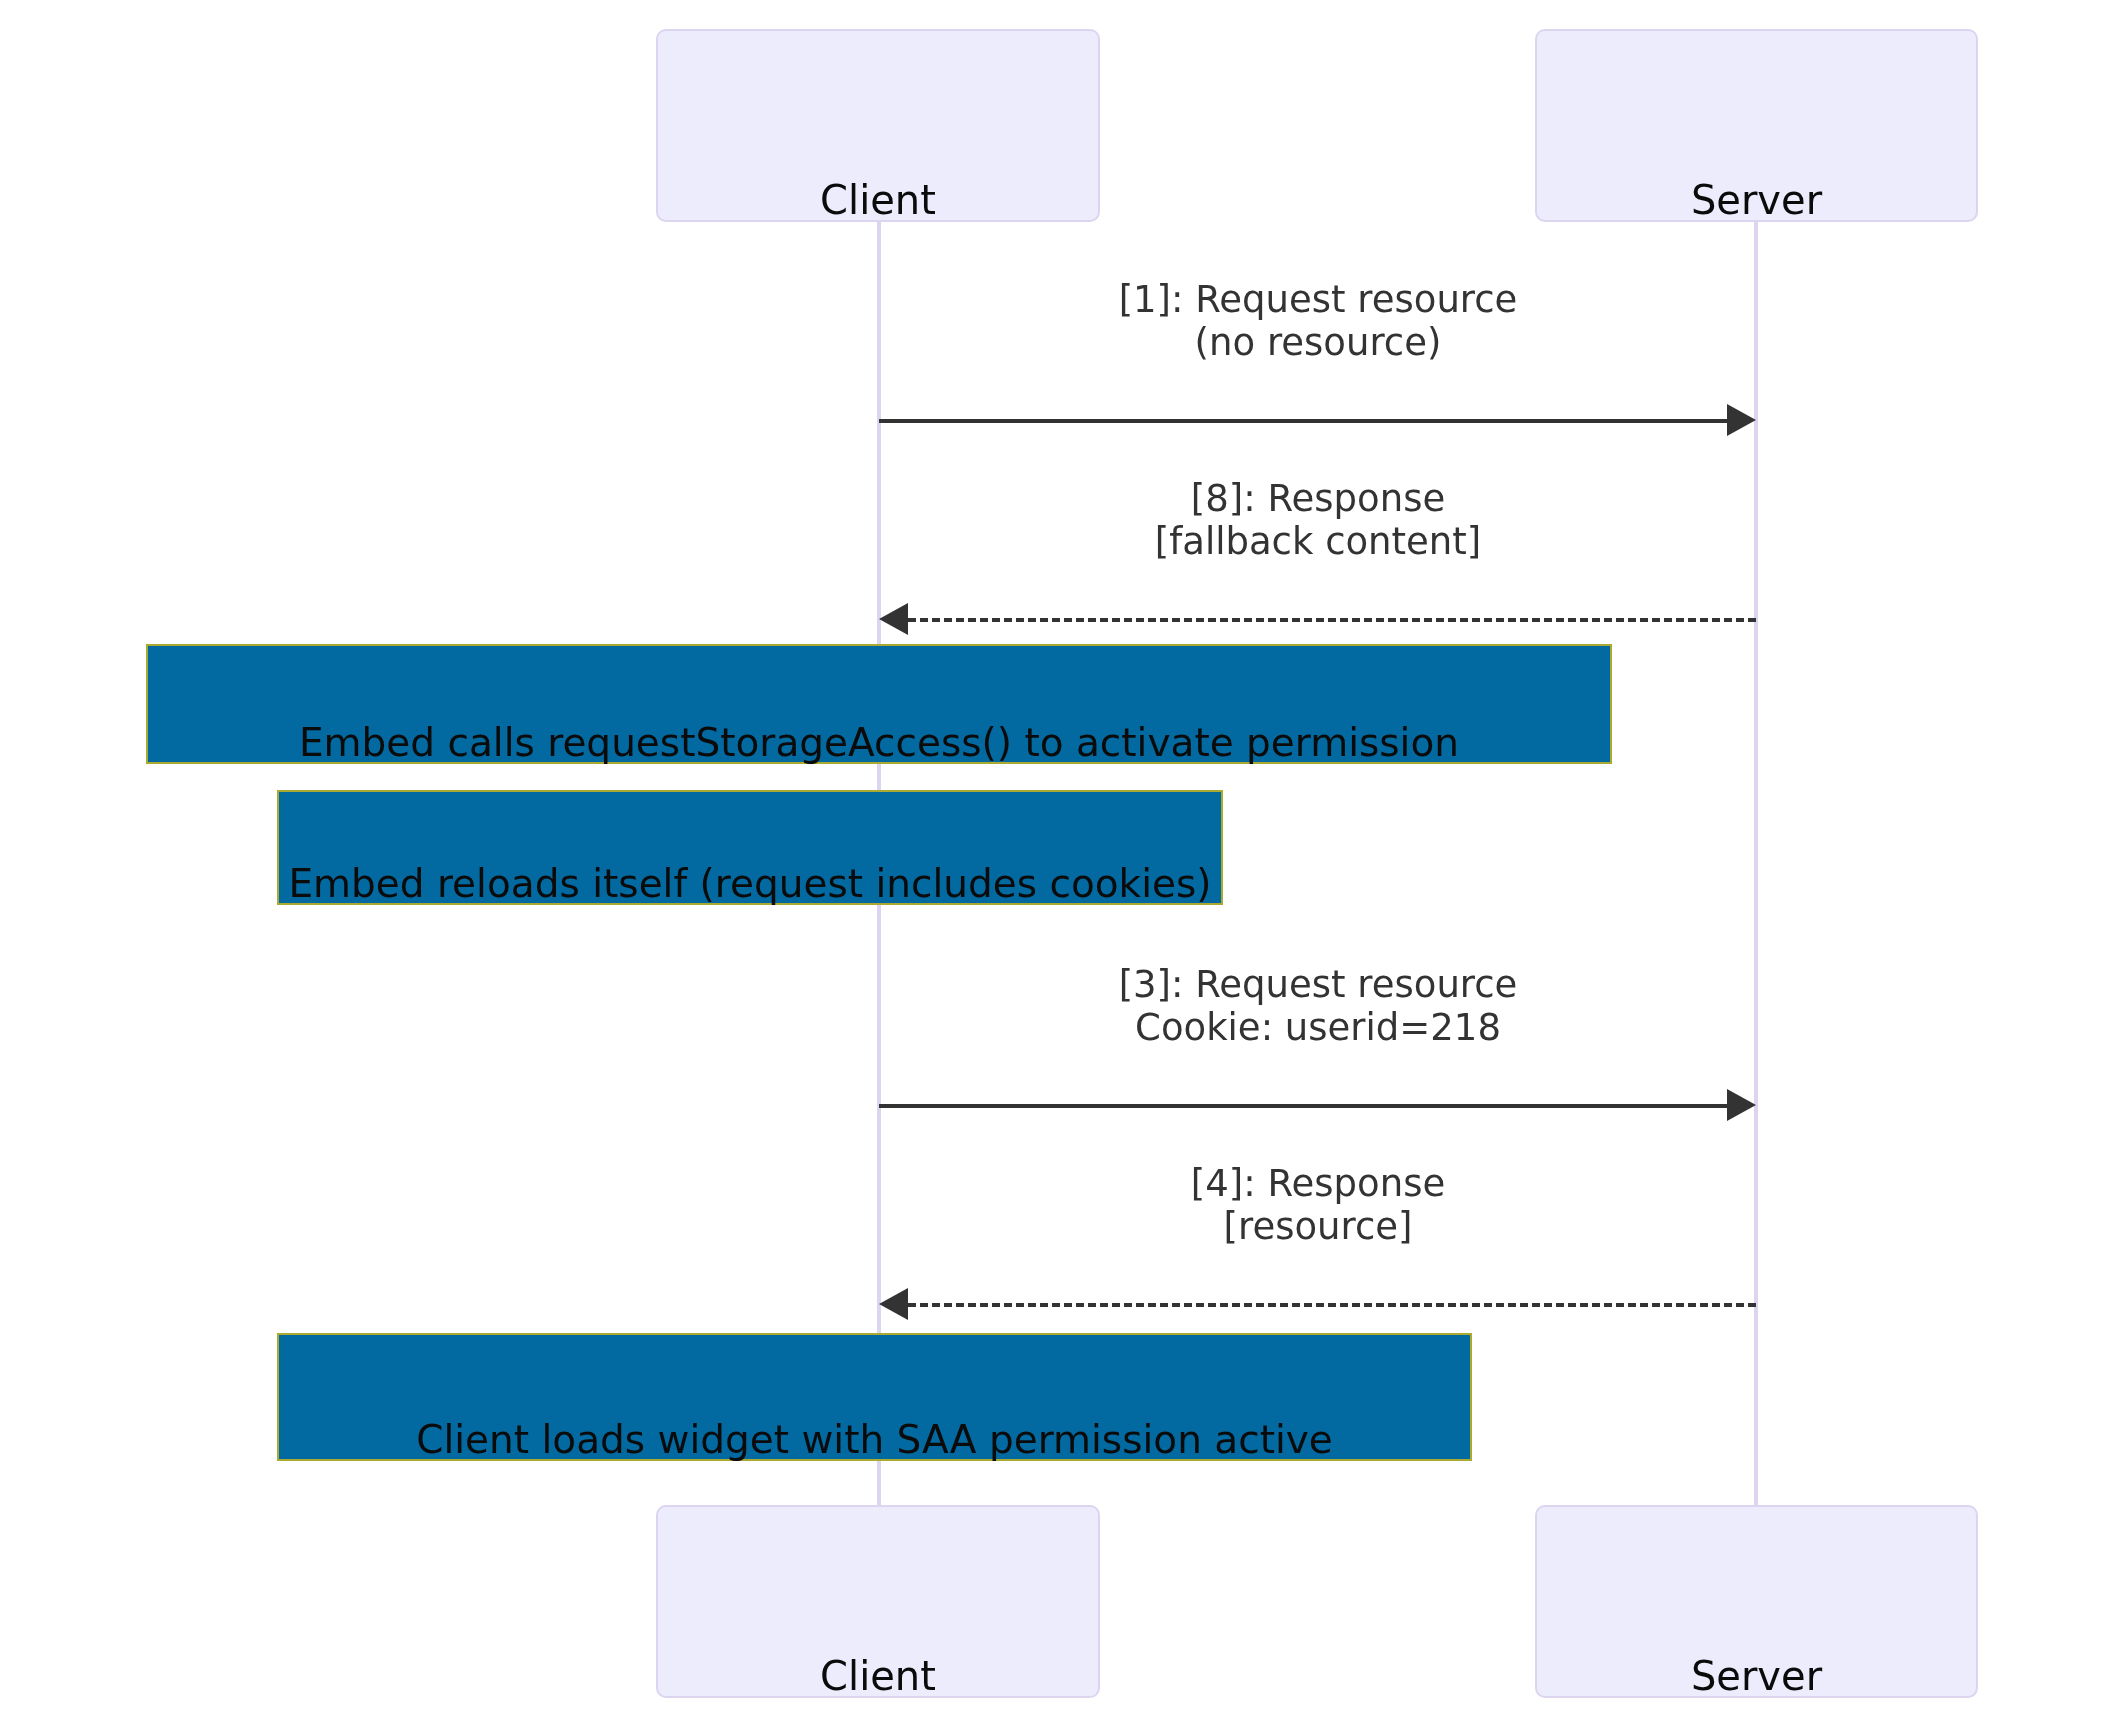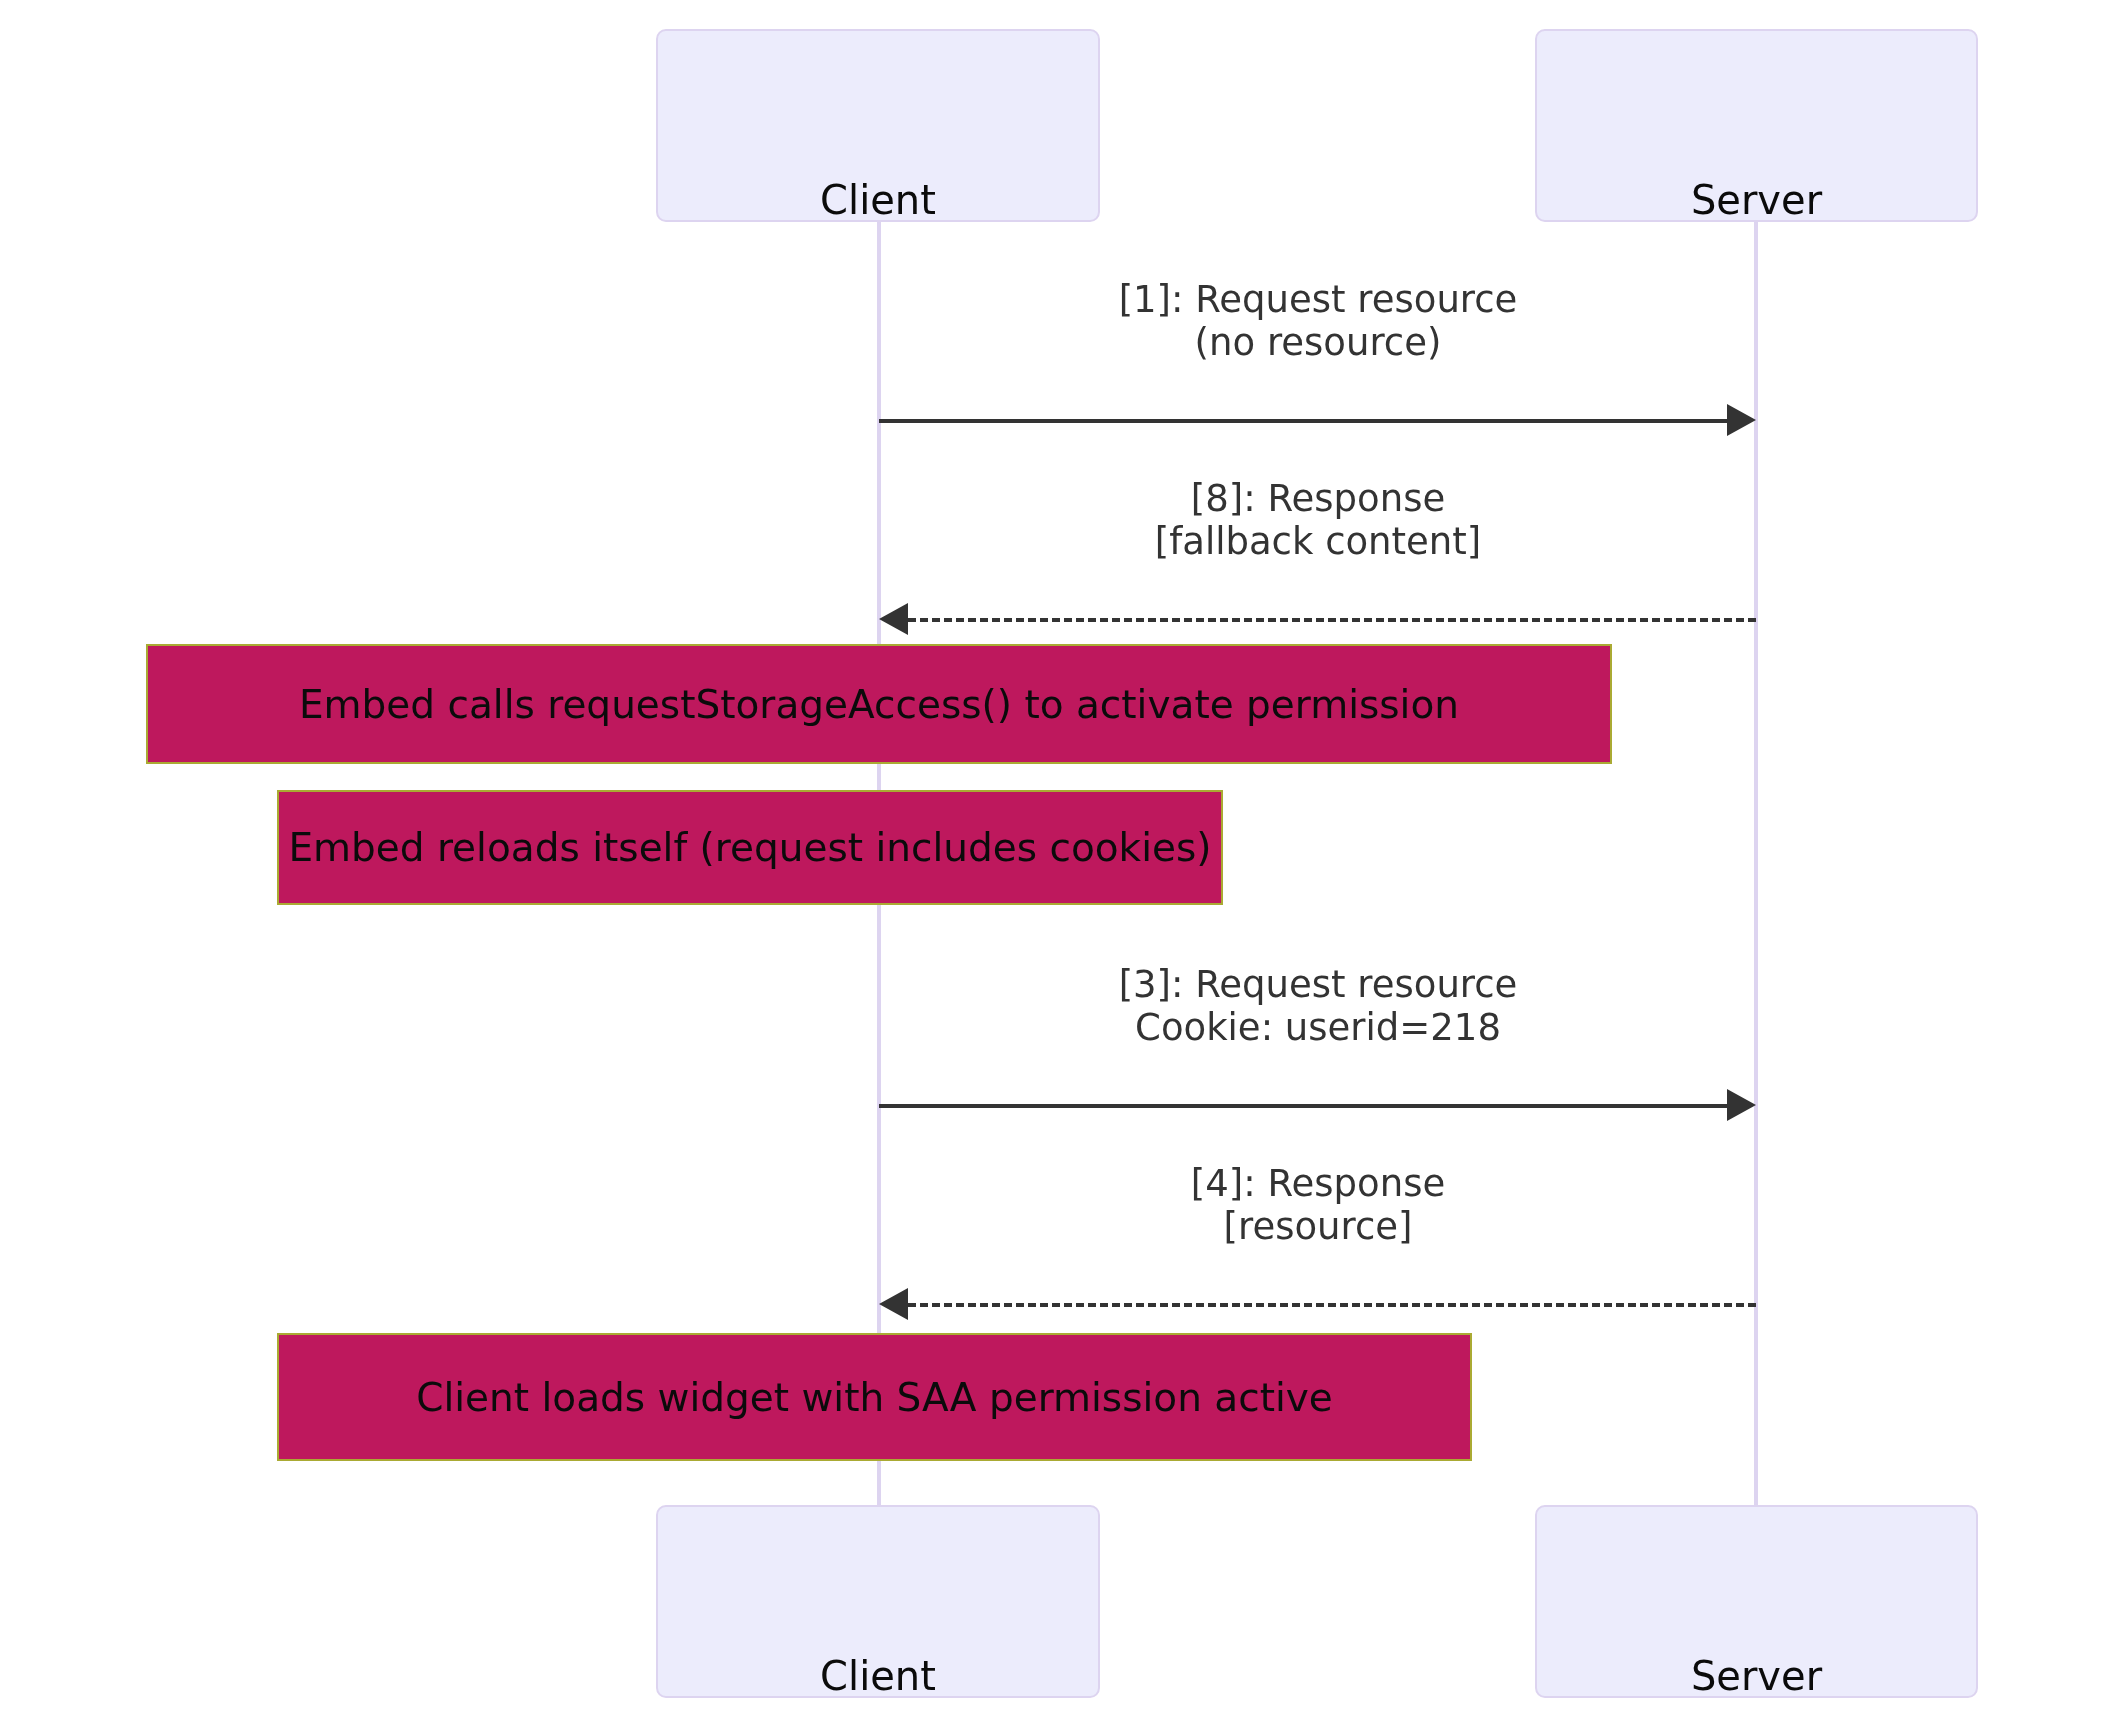--- a/index.html
+++ b/index.html
@@ -77,24 +77,24 @@
   .arrowhead.left {
     border-top: 16.7px solid transparent;
     border-bottom: 16.7px solid transparent;
     border-right: 29.6px solid #333333;
   }
 
   
   .note-box {
     position: absolute;
     box-sizing: border-box;
-    background: #be185d;
+    background: #0369a1;
     border: 2px solid #aaaa33;
     display: flex;
-    align-items: center;
+    align-items: flex-end;
     justify-content: center;
   }
   .note-label {
     font-size: 39px;
     color: #0b0b0b;
     line-height: 1;
     white-space: nowrap;
     font-family: "DejaVu Sans", "Liberation Sans", sans-serif;
   }
 </style>

